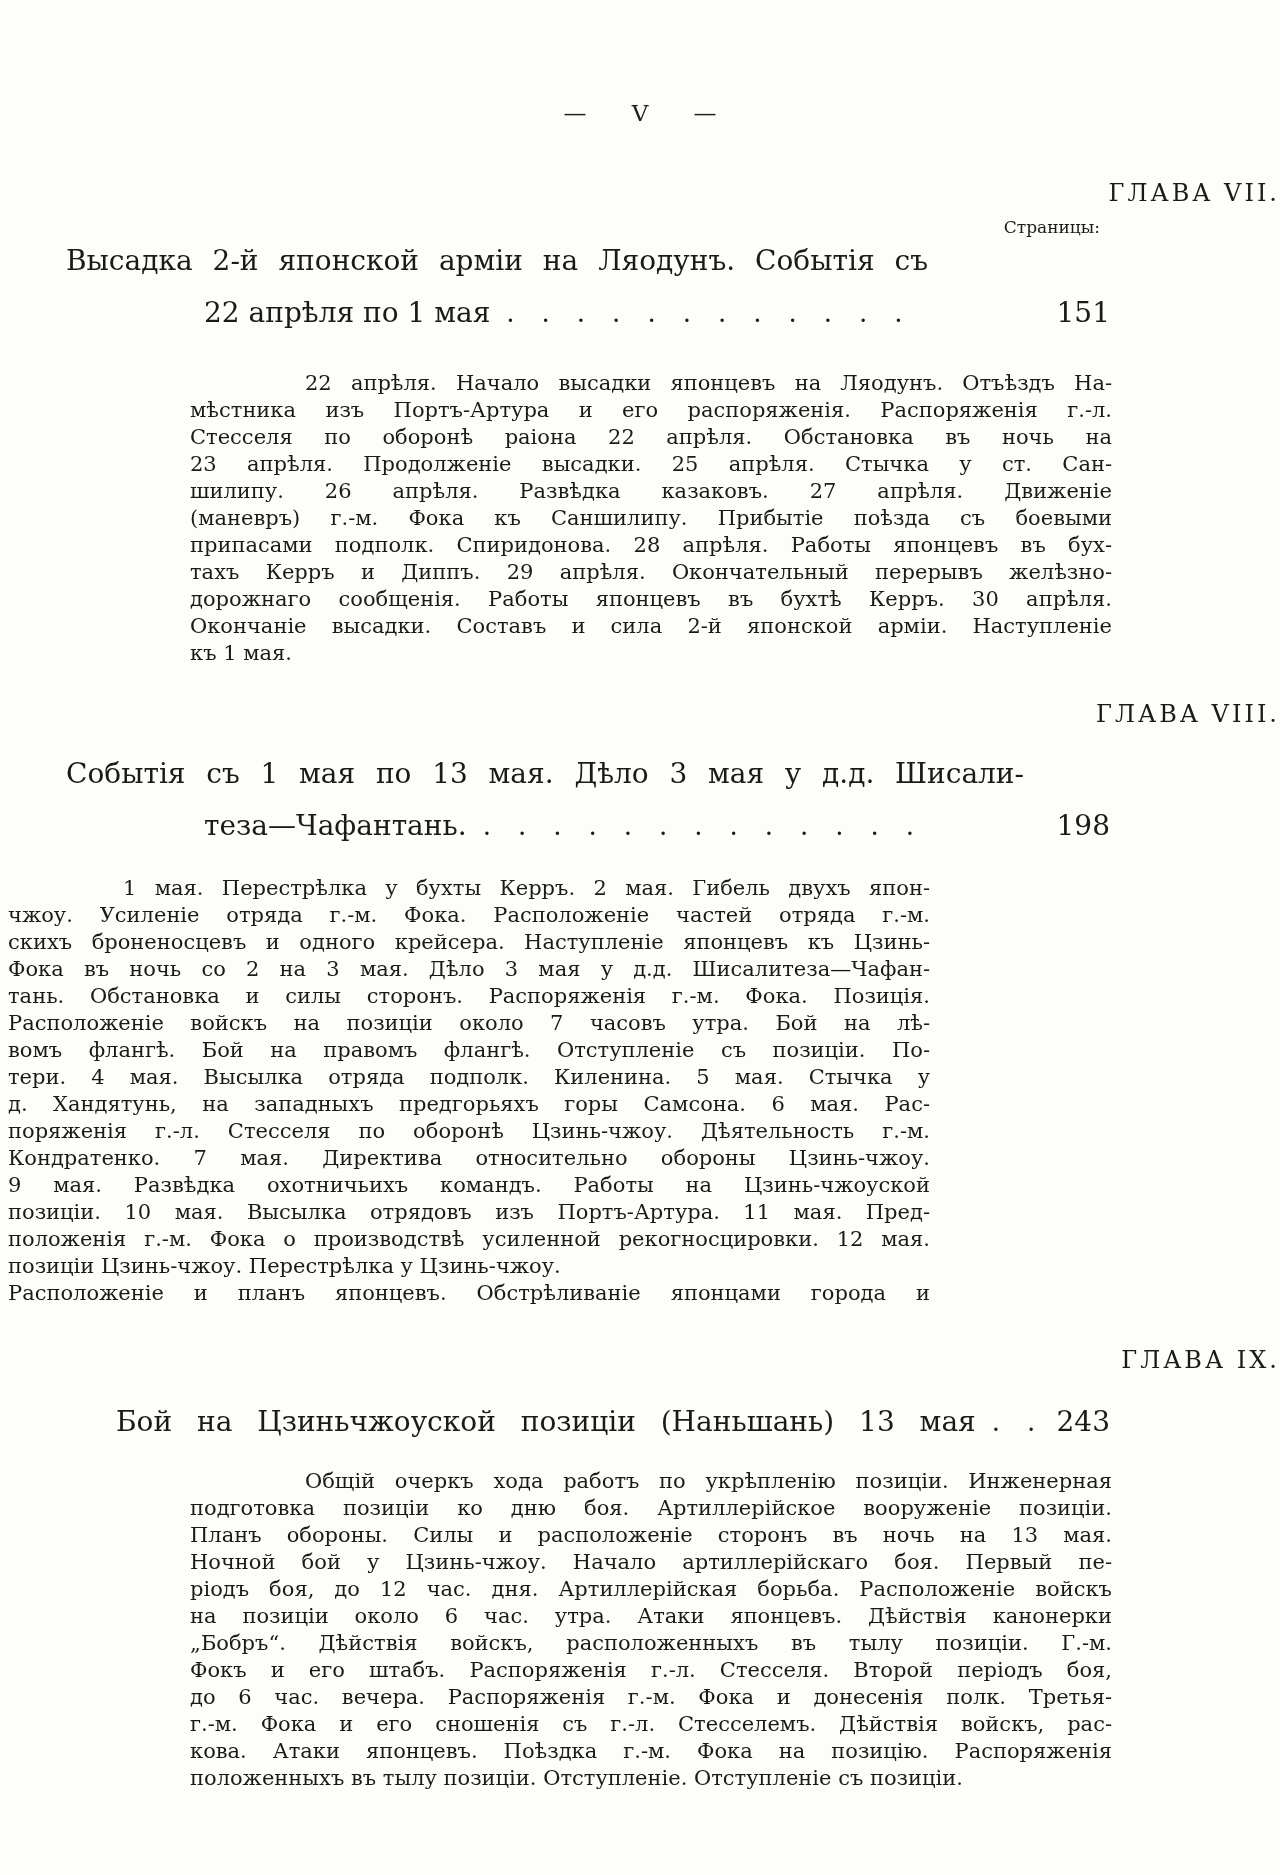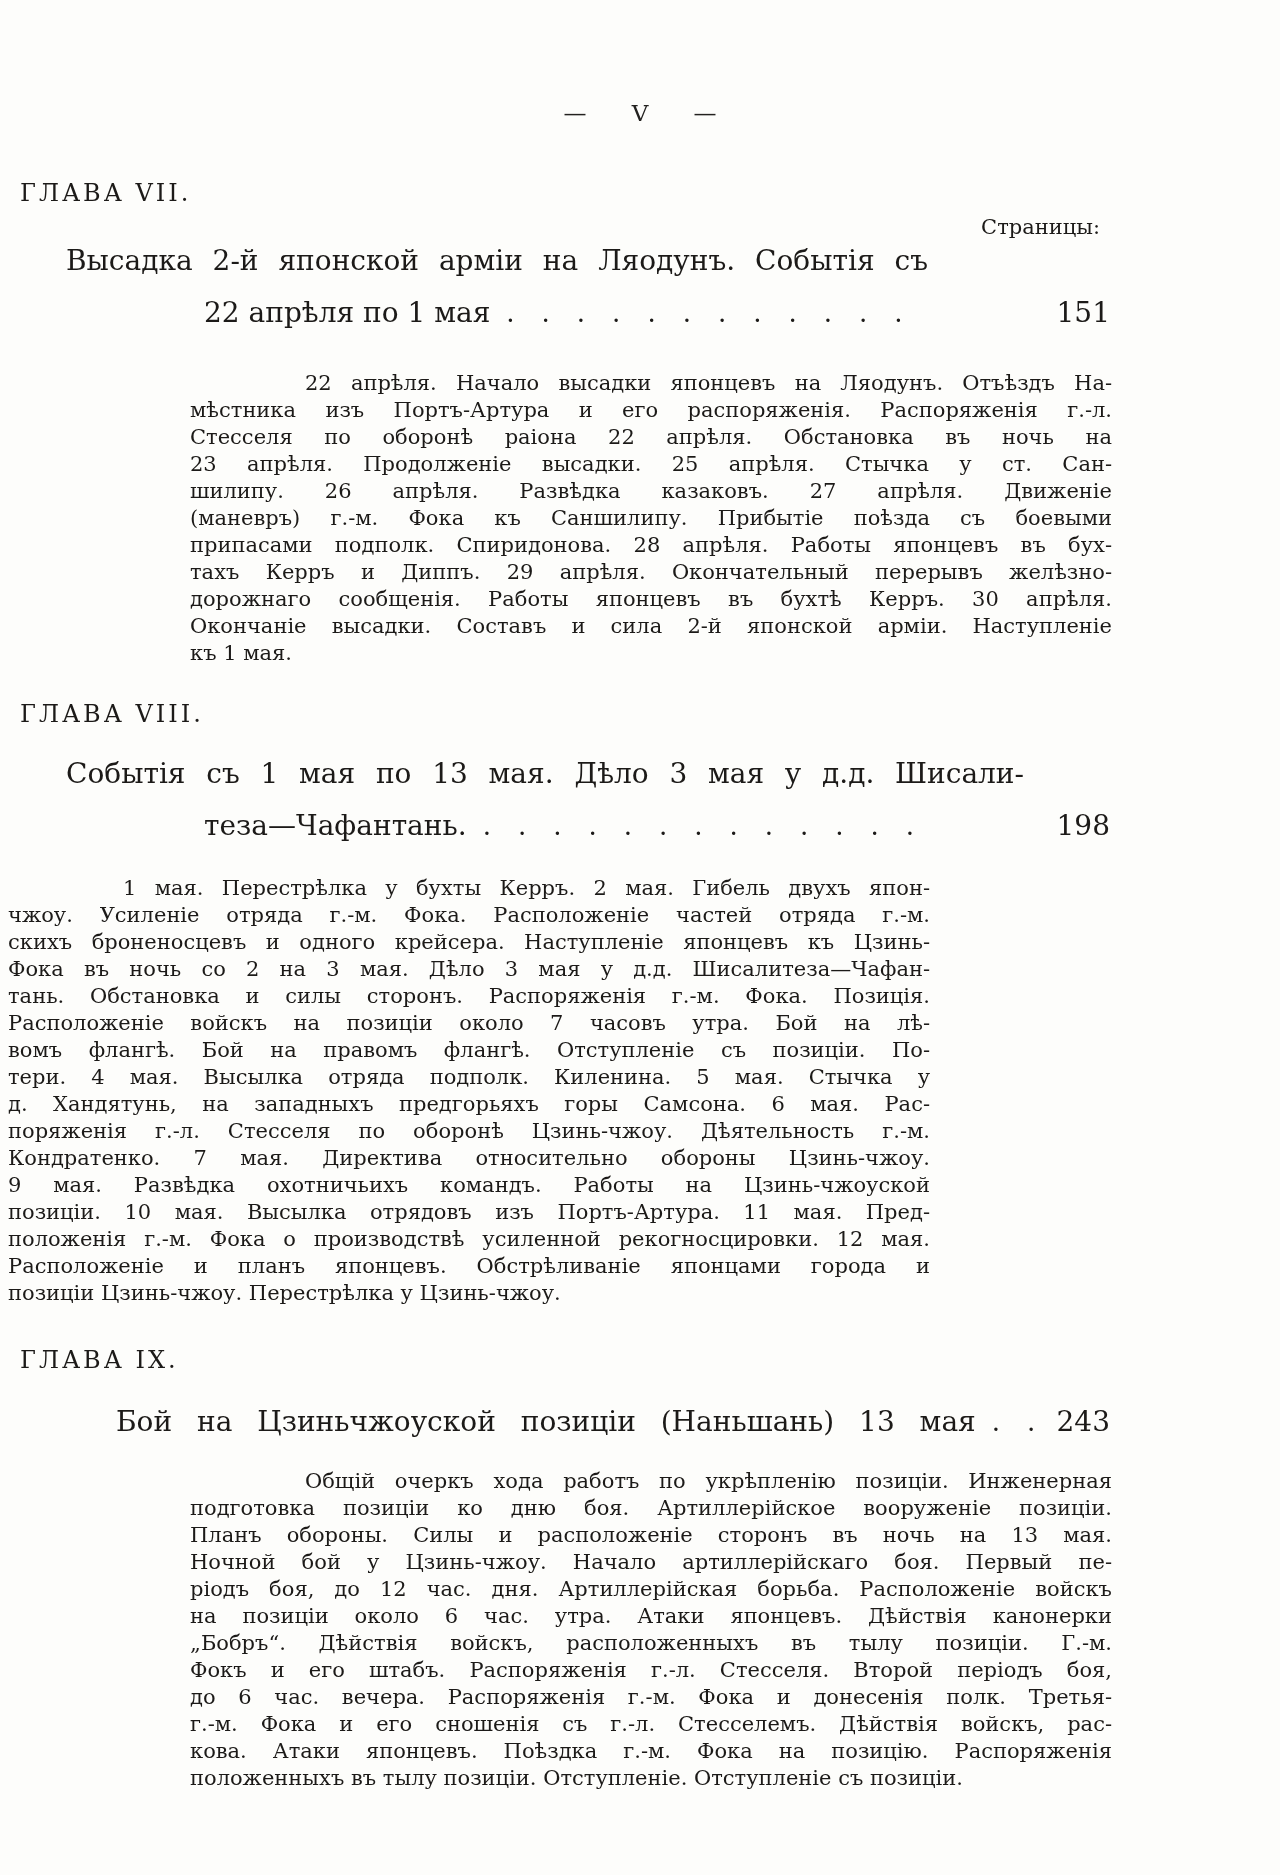--- a/index.html
+++ b/index.html
@@ -13,35 +13,35 @@
     overflow:hidden;
   }
   .folio {
     padding-top:100px;
     text-align:center;
     font-size:23px;
     word-spacing:38px;
     color:#23211f;
   }
   .chapter-heading {
-    text-align:left;
+    text-align:right;
     font-size:24px;
     letter-spacing:3px;
     line-height:30px;
     padding-left:20px;
   }
   .ch-0 .chapter-heading { margin-top:52px; }
   .ch-1 .chapter-heading { margin-top:32px; }
   .ch-2 .chapter-heading { margin-top:38px; }
 
   .pages-label {
     margin-top:8px;
     text-align:right;
     padding-right:180px;
-    font-size:21px;
+    font-size:17px;
     line-height:22px;
   }
 
   .title-l1 {
     margin-left:66px;
     font-size:28px;
     line-height:38px;
     text-align:justify;
     text-align-last:justify;
   }
@@ -137,22 +137,22 @@
           <div class="sum-line">тань. Обстановка и силы сторонъ. Распоряженія г.-м. Фока. Позиція.</div>
           <div class="sum-line">Расположеніе войскъ на позиціи около 7 часовъ утра. Бой на лѣ-</div>
           <div class="sum-line">вомъ флангѣ. Бой на правомъ флангѣ. Отступленіе съ позиціи. По-</div>
           <div class="sum-line">тери. 4 мая. Высылка отряда подполк. Киленина. 5 мая. Стычка у</div>
           <div class="sum-line">д. Хандятунь, на западныхъ предгорьяхъ горы Самсона. 6 мая. Рас-</div>
           <div class="sum-line">поряженія г.-л. Стесселя по оборонѣ Цзинь-чжоу. Дѣятельность г.-м.</div>
           <div class="sum-line">Кондратенко. 7 мая. Директива относительно обороны Цзинь-чжоу.</div>
           <div class="sum-line">9 мая. Развѣдка охотничьихъ командъ. Работы на Цзинь-чжоуской</div>
           <div class="sum-line">позиціи. 10 мая. Высылка отрядовъ изъ Портъ-Артура. 11 мая. Пред-</div>
           <div class="sum-line">положенія г.-м. Фока о производствѣ усиленной рекогносцировки. 12 мая.</div>
+          <div class="sum-line last">позиціи Цзинь-чжоу. Перестрѣлка у Цзинь-чжоу.</div>
           <div class="sum-line">Расположеніе и планъ японцевъ. Обстрѣливаніе японцами города и</div>
-          <div class="sum-line last">позиціи Цзинь-чжоу. Перестрѣлка у Цзинь-чжоу.</div>
         </div>
       </div>
       <div class="chapter ch-2">
         <div class="chapter-heading">ГЛАВА IX.</div>
         <div class="title-row single">
           <span class="t">Бой на Цзиньчжоуской позиціи (Наньшань) 13 мая</span>
           <span class="dots">..</span>
           <span class="pg">243</span>
         </div>
         <div class="summary">

